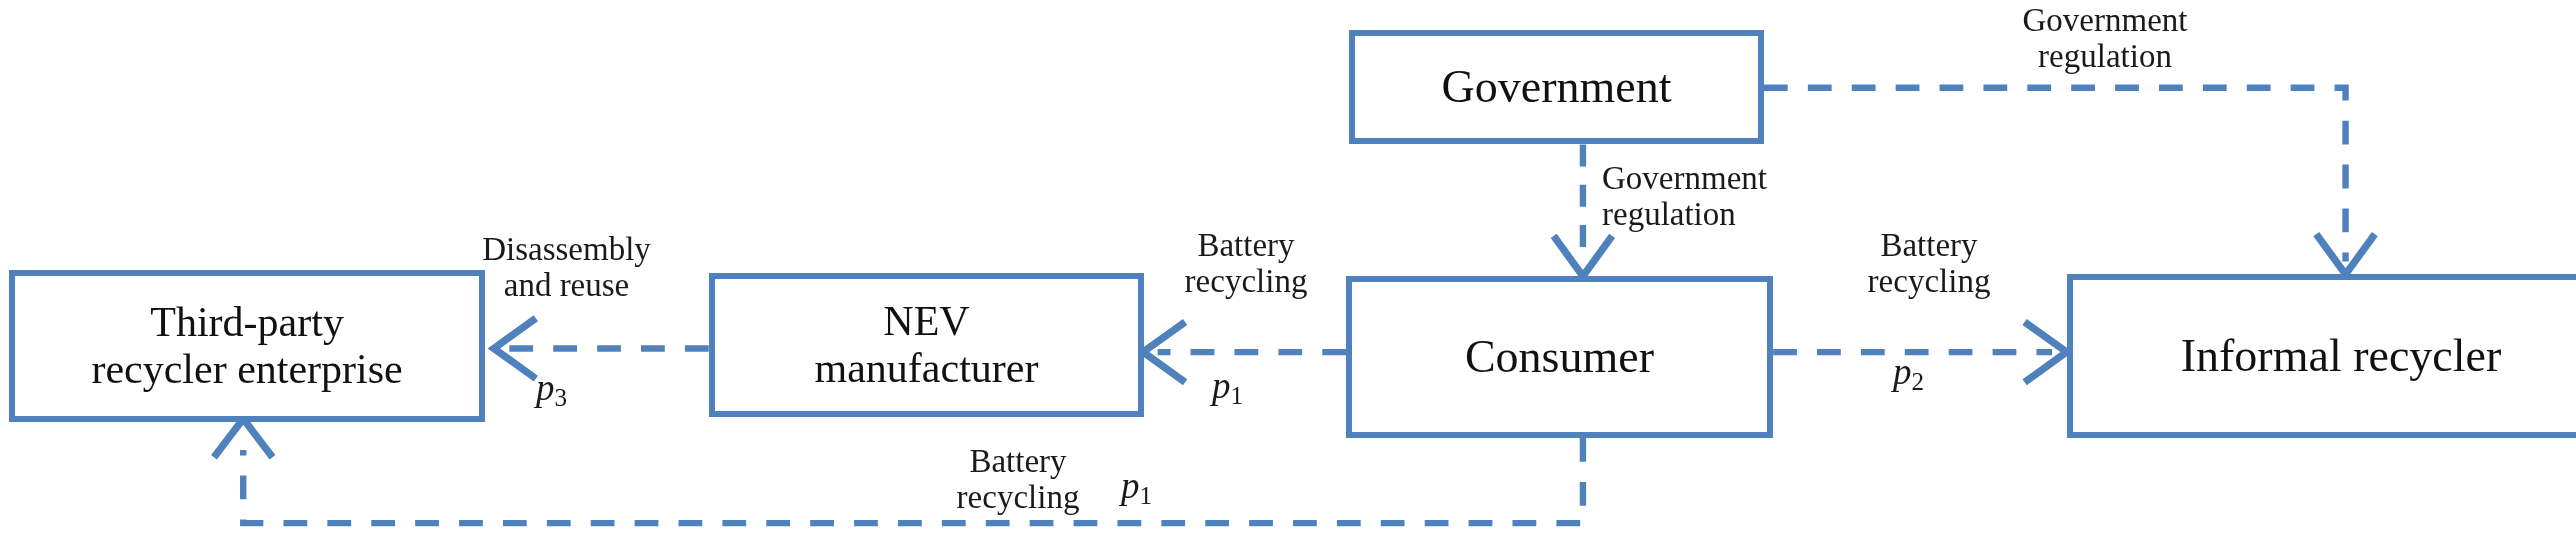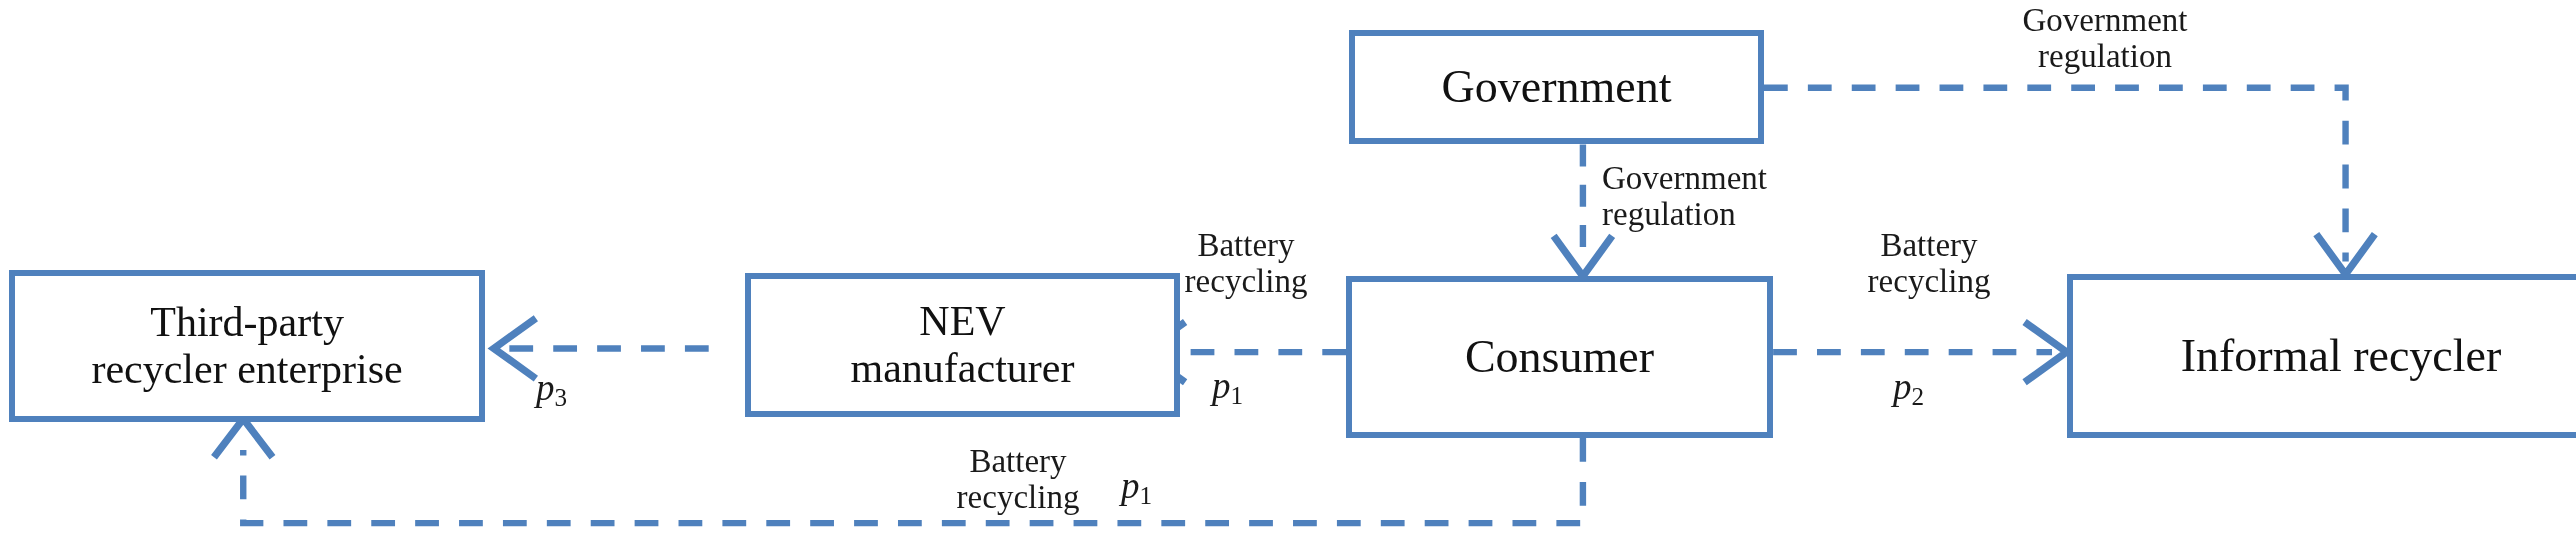--- a/index.html
+++ b/index.html
@@ -61,36 +61,36 @@
   }
   .var-label .sub {
     font-style: normal;
     font-size: 0.68em;
     vertical-align: -0.22em;
     letter-spacing: 0;
   }
 
   
   #node-third-party { left: 9.1px;   top: 270px; width: 476px; height: 152px; font-size: 42px; }
-  #node-nev         { left: 709px;  top: 273px; width: 435px; height: 144px; font-size: 42px; margin-left: 36px; }
+  #node-nev         { left: 709px;  top: 273px; width: 435px; height: 144px; font-size: 42px; }
   #node-consumer    { left: 1346px; top: 276px; width: 427px; height: 162px; font-size: 46px; }
   #node-government  { left: 1349px; top: 30px;  width: 415px; height: 114px; font-size: 46px; }
   #node-informal    { left: 2067px; top: 274px; width: 548px; height: 164px; font-size: 46px; }
 
   
   #lbl-disassembly  { left: 457px;  top: 231px; width: 219px; font-size: 33px; }
   #lbl-p3           { left: 536px;  top: 366px; font-size: 37px; }
 
   #lbl-battery-mid  { left: 1150px; top: 227px; width: 192px; font-size: 33px; }
   #lbl-p1-mid       { left: 1212px; top: 364px; font-size: 37px; }
 
   #lbl-gov-mid      { left: 1602px; top: 160px; width: 229px; font-size: 33px; text-align: left; }
 
   #lbl-battery-right{ left: 1833px; top: 227px; width: 192px; font-size: 33px; }
-  #lbl-p2           { left: 1893px; top: 365px; font-size: 37px; }
+  #lbl-p2           { left: 1893px; top: 350px; font-size: 37px; }
 
   #lbl-gov-top      { left: 1968px; top: 1.8px;   width: 274px; font-size: 33px; }
 
   #lbl-battery-bot  { left: 922px; top: 443px; width: 192px; font-size: 33px; }
   #lbl-p1-bot       { left: 1121px; top: 464px; font-size: 37px; }
 </style>
 </head>
 <body>
 
 <div id="stage">
@@ -143,20 +143,22 @@
   </div>
 
   <div class="node" id="node-government">
     <span class="node-label">Government</span>
   </div>
 
   <div class="node" id="node-informal">
     <span class="node-label">Informal recycler</span>
   </div>
 
+  <div class="edge-label" id="lbl-disassembly">Disassembly
+and reuse</div>
   <div class="var-label" id="lbl-p3"><span>p</span><span class="sub">3</span></div>
 
   <div class="edge-label" id="lbl-battery-mid">Battery
 recycling</div>
   <div class="var-label" id="lbl-p1-mid"><span>p</span><span class="sub">1</span></div>
 
   <div class="edge-label" id="lbl-gov-mid">Government
 regulation</div>
 
   <div class="edge-label" id="lbl-battery-right">Battery

